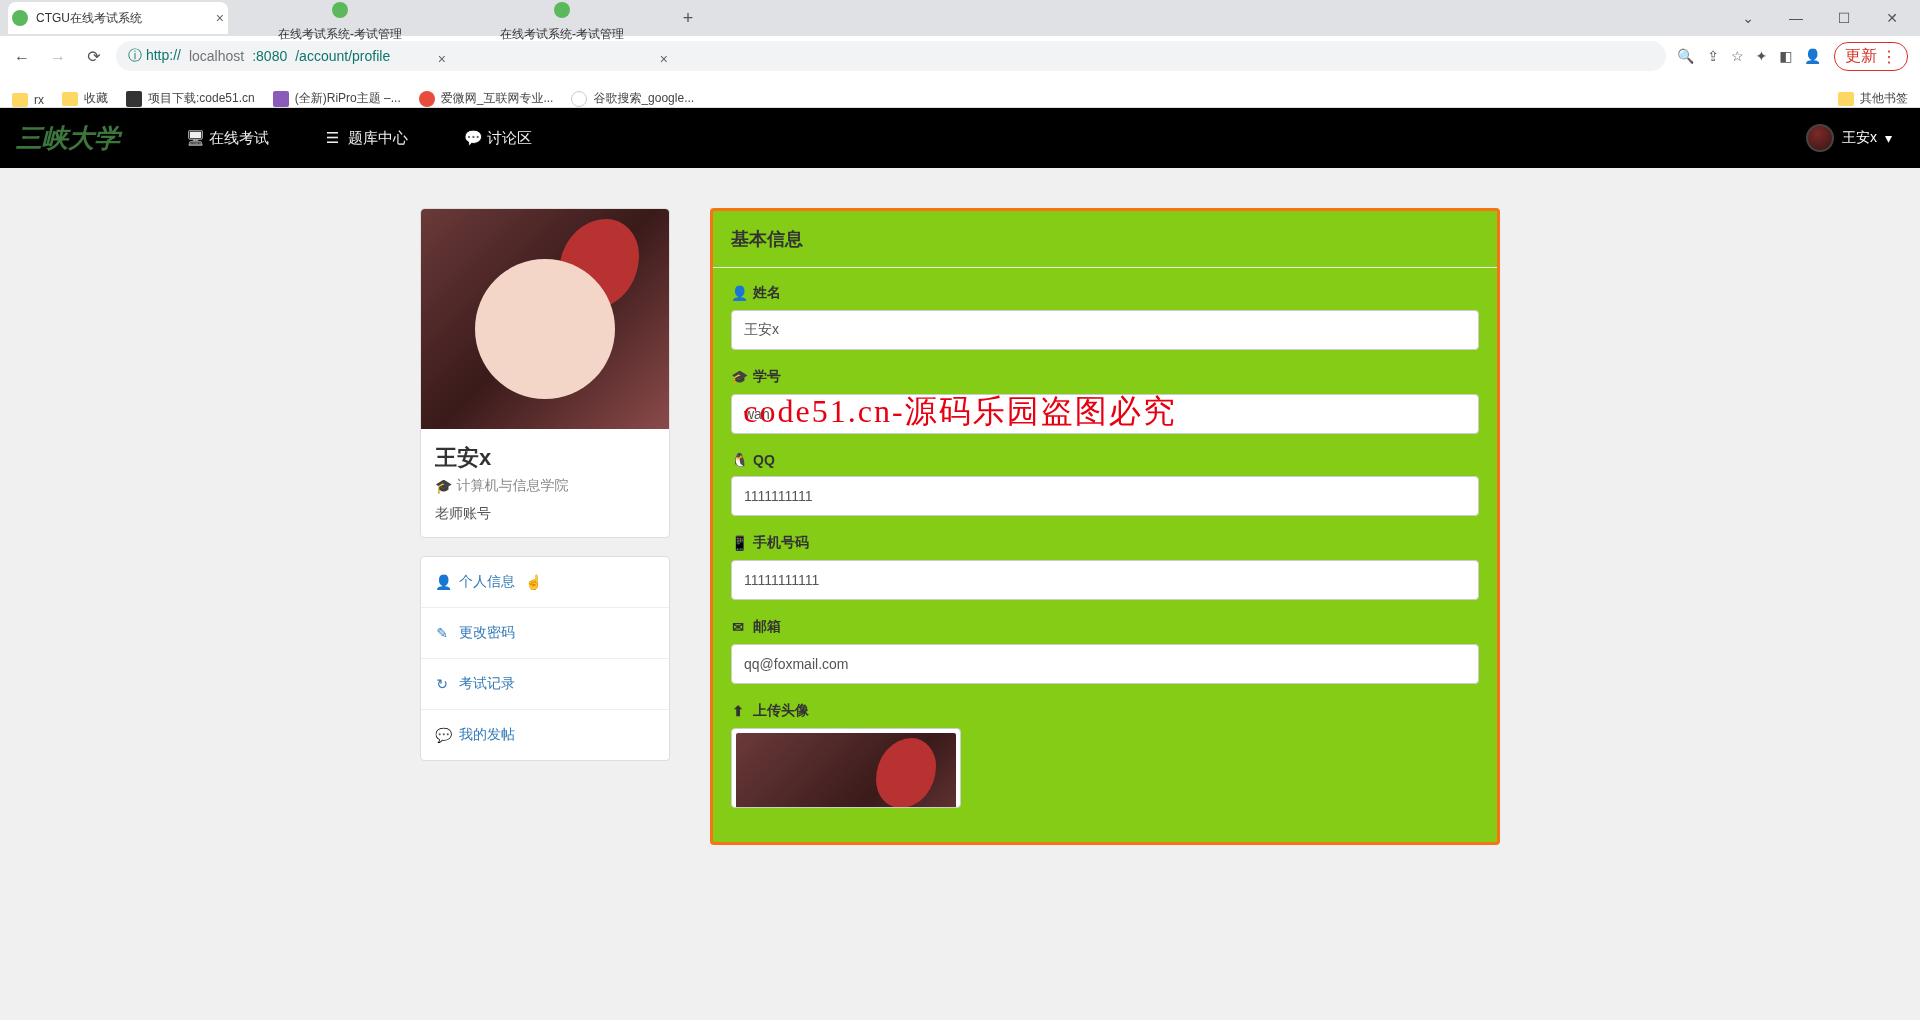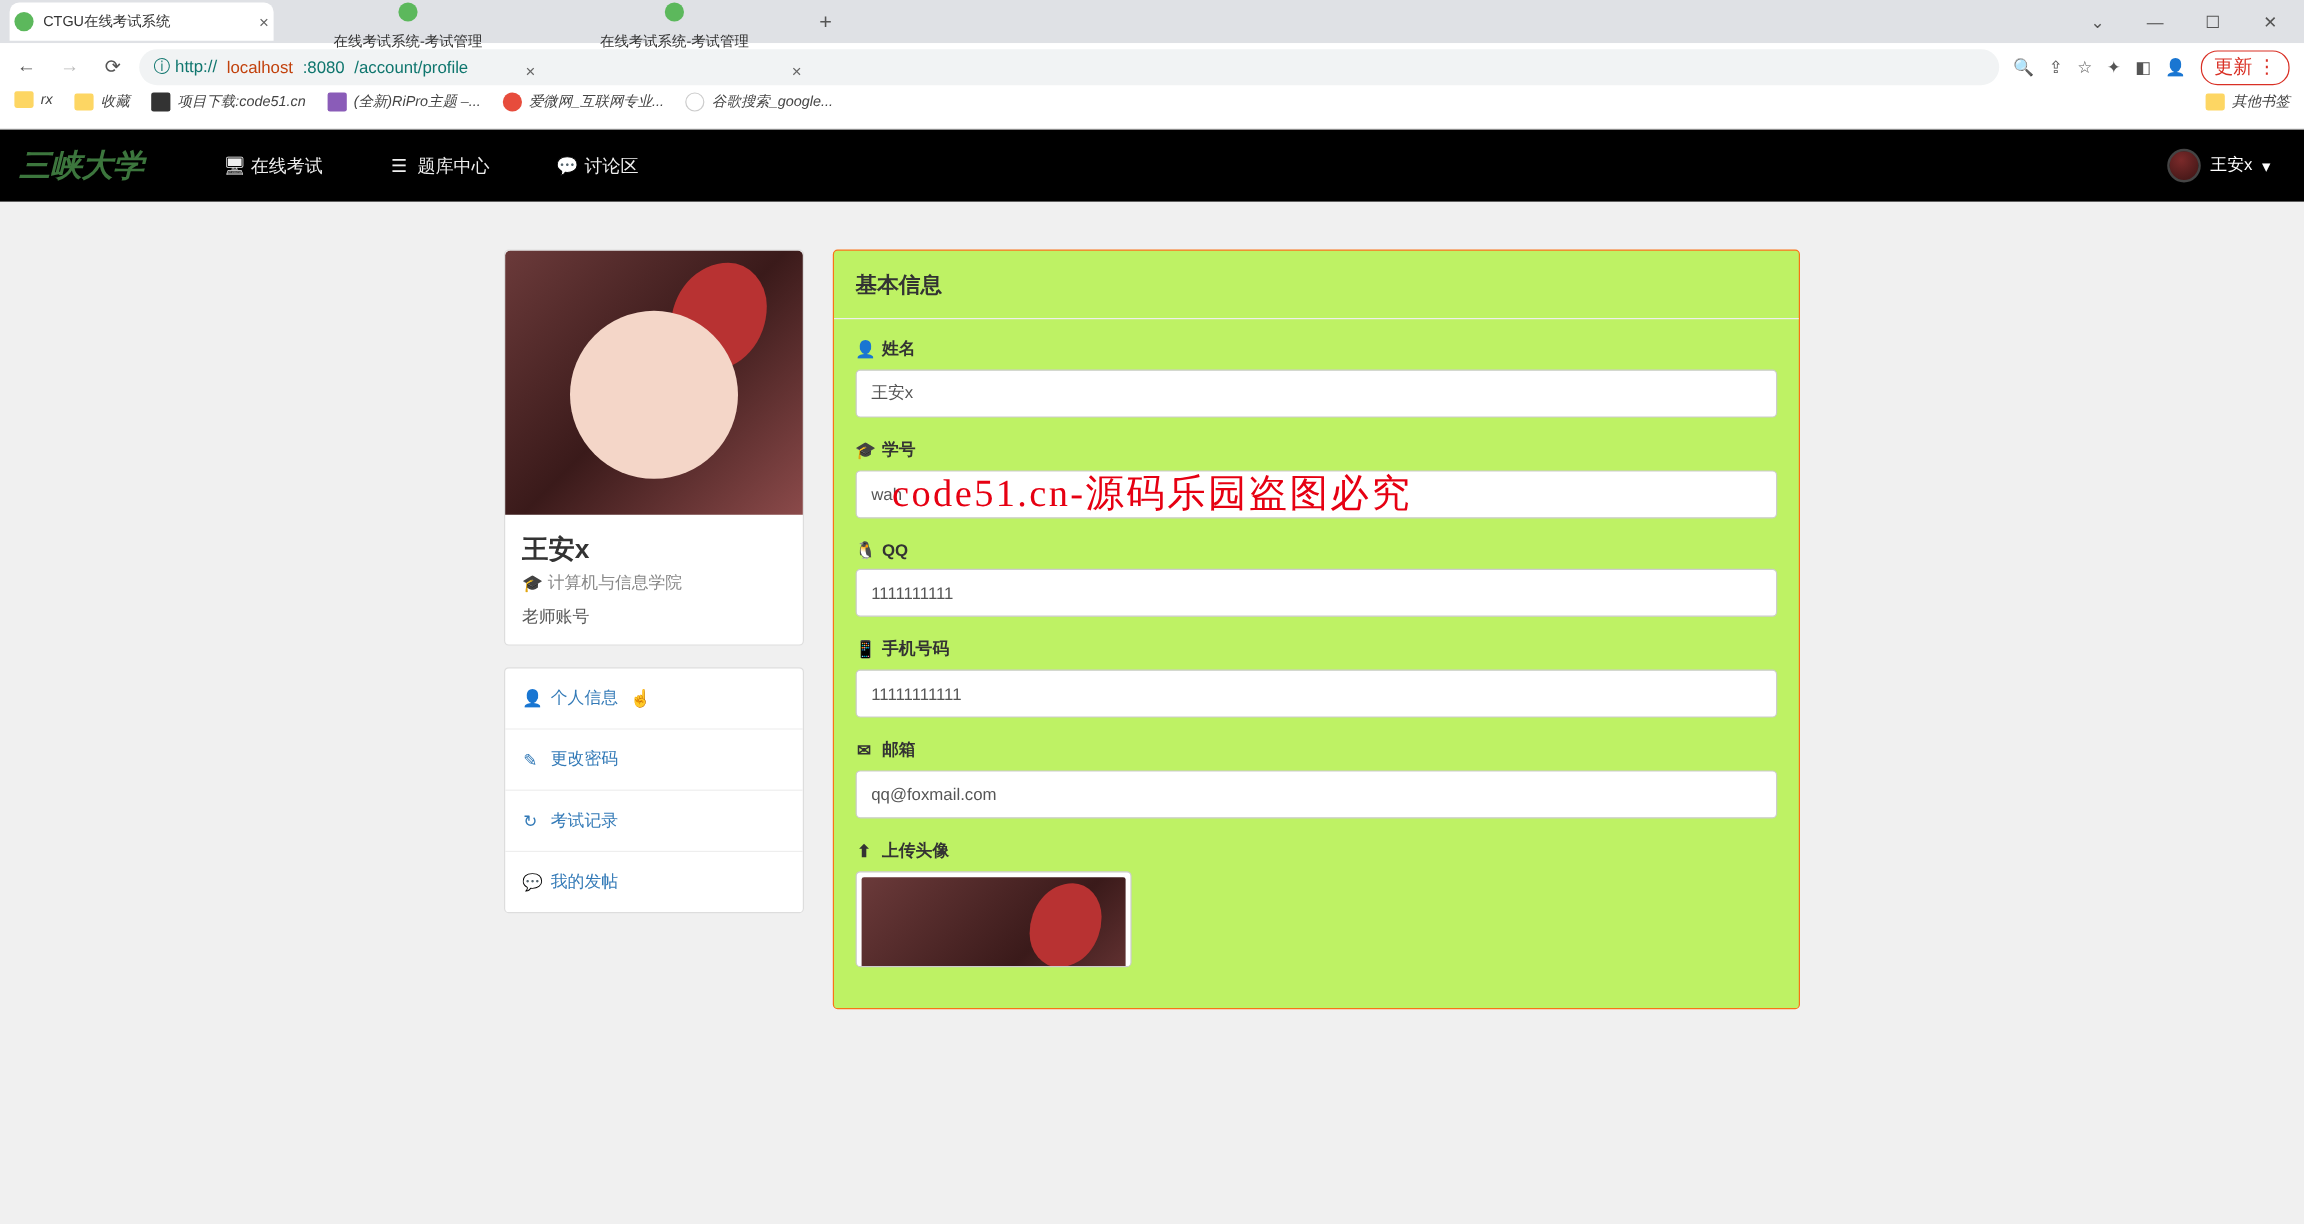--- a/index.html
+++ b/index.html
@@ -14,26 +14,26 @@
 .tab .close { margin-left: auto; color: #666; cursor: pointer; font-size: 14px; }
 .tab-new { width: 28px; height: 28px; color: #555; font-size: 18px; display:flex; align-items:center; justify-content:center; cursor:pointer; }
 .window-controls { margin-left: auto; display: flex; gap: 8px; color: #555; }
 .window-controls span { width: 40px; text-align: center; cursor: pointer; }
 
 .addr-bar { display: flex; align-items: center; height: 40px; padding: 0 8px; gap: 8px; background:#fff; }
 .nav-btn { width: 28px; height: 28px; display:flex; align-items:center; justify-content:center; color:#555; cursor:pointer; font-size:16px; border-radius:50%; }
 .nav-btn.disabled { color: #bbb; }
 .url-box { flex: 1; display: flex; align-items: center; height: 30px; background: #f1f3f4; border-radius: 15px; padding: 0 12px; gap: 8px; color: #555; font-size: 14px; }
 .url-box .scheme { color: #0f766e; }
-.url-box .host { color: #c2410c; }
+.url-box .host { color: #737373; }
 .addr-actions { display:flex; gap:12px; align-items:center; color:#555; padding:0 4px; }
 .addr-actions span { cursor:pointer; }
 .update-btn { border:1px solid #d93025; color:#d93025; border-radius:14px; padding:3px 10px; font-size:16px; display:flex; align-items:center; gap:4px; cursor:pointer; }
 
-.bookmark-bar { display:flex; align-items:flex-start; height:32px; padding:0 12px; gap:18px; background:#fff; border-bottom:1px solid #ddd; font-size:12px; color:#444;font-style:italic; }
+.bookmark-bar { display:flex; align-items:flex-end; height:32px; padding:0 12px; gap:18px; background:#fff; border-bottom:1px solid #ddd; font-size:12px; color:#444; }
 .bm { display:flex; align-items:center; gap:6px; cursor:pointer; }
 .bm .folder { width:16px; height:14px; background:#fdd663; border-radius:2px; }
 .bm .favicon { width:16px; height:16px; border-radius:2px; background:#888; }
 .bm-other { margin-left:auto; }
 
 
 .app-nav { background:#000; height:60px; display:flex; align-items:center; padding:0 16px; color:#fff;gap:20px; }
 .brand { font-family: "STKaiti","KaiTi",serif; font-size:26px; color:#3c763d; font-weight:bold; margin-right:28px; font-style:italic; }
 .nav-item { display:flex; align-items:center; gap:8px; padding:0 18px; height:60px; color:#eee; cursor:pointer; font-size:15px; }
 .nav-user { margin-left:auto; display:flex; align-items:center; gap:8px; padding:0 12px; cursor:pointer; }
@@ -50,21 +50,21 @@
 .profile-img::after { content:""; position:absolute; bottom:30px; left:50%; transform:translateX(-50%); width:140px; height:140px; background:#f4d6c8; border-radius:50%; }
 .profile-body { padding:14px; }
 .profile-name { font-size:22px; font-weight:bold; color:#333; }
 .profile-dept { color:#888; font-size:14px; margin-top:4px; display:flex; align-items:center; gap:4px; }
 .profile-role { color:#555; font-size:14px; margin-top:10px; }
 
 .menu-card .m-item { display:flex; align-items:center; gap:10px; padding:16px 14px; color:#337ab7; cursor:pointer; border-bottom:1px solid #eee; font-size:14px; }
 .menu-card .m-item:last-child { border-bottom:none; }
 
 .right-col { flex:1; }
-.panel { background:#bef264; border:1px solid #f97316; border-radius:4px; }
+.panel { background:#84cc16; border:3px solid #f97316; border-radius:4px;margin-left:16px; }
 .panel-head { padding:16px 18px; border-bottom:1px solid #eee; font-size:18px; font-weight:bold; color:#333; }
 .panel-body { padding:16px 18px; }
 .form-group { margin-bottom:18px; }
 .form-label { display:flex; align-items:center; gap:8px; font-weight:bold; color:#333; margin-bottom:8px; font-size:14px; }
 .form-control { width:100%; height:40px; border:1px solid #ccc; border-radius:4px; padding:0 12px; font-size:14px; color:#555; }
 .upload-preview { border:1px solid #ccc; border-radius:4px; padding:4px; width:230px; height:80px; overflow:hidden; background:#fff; }
 .upload-preview .mini { width:100%; height:180px; background: linear-gradient(135deg,#6b3a3a 0%, #3a1a1a 50%, #8b4a4a 100%); border-radius:2px; position:relative; }
 .upload-preview .mini::before { content:""; position:absolute; top:5px; right:20px; width:60px; height:70px; background:#b83232; border-radius:60% 40% 60% 40%; }
 
 .watermark { position:fixed; top:390px; left:50%; transform:translateX(-50%); font-size:32px; color:#e60012; font-family:"SimSun",serif; pointer-events:none; z-index:9999; white-space:nowrap; letter-spacing:2px; }

